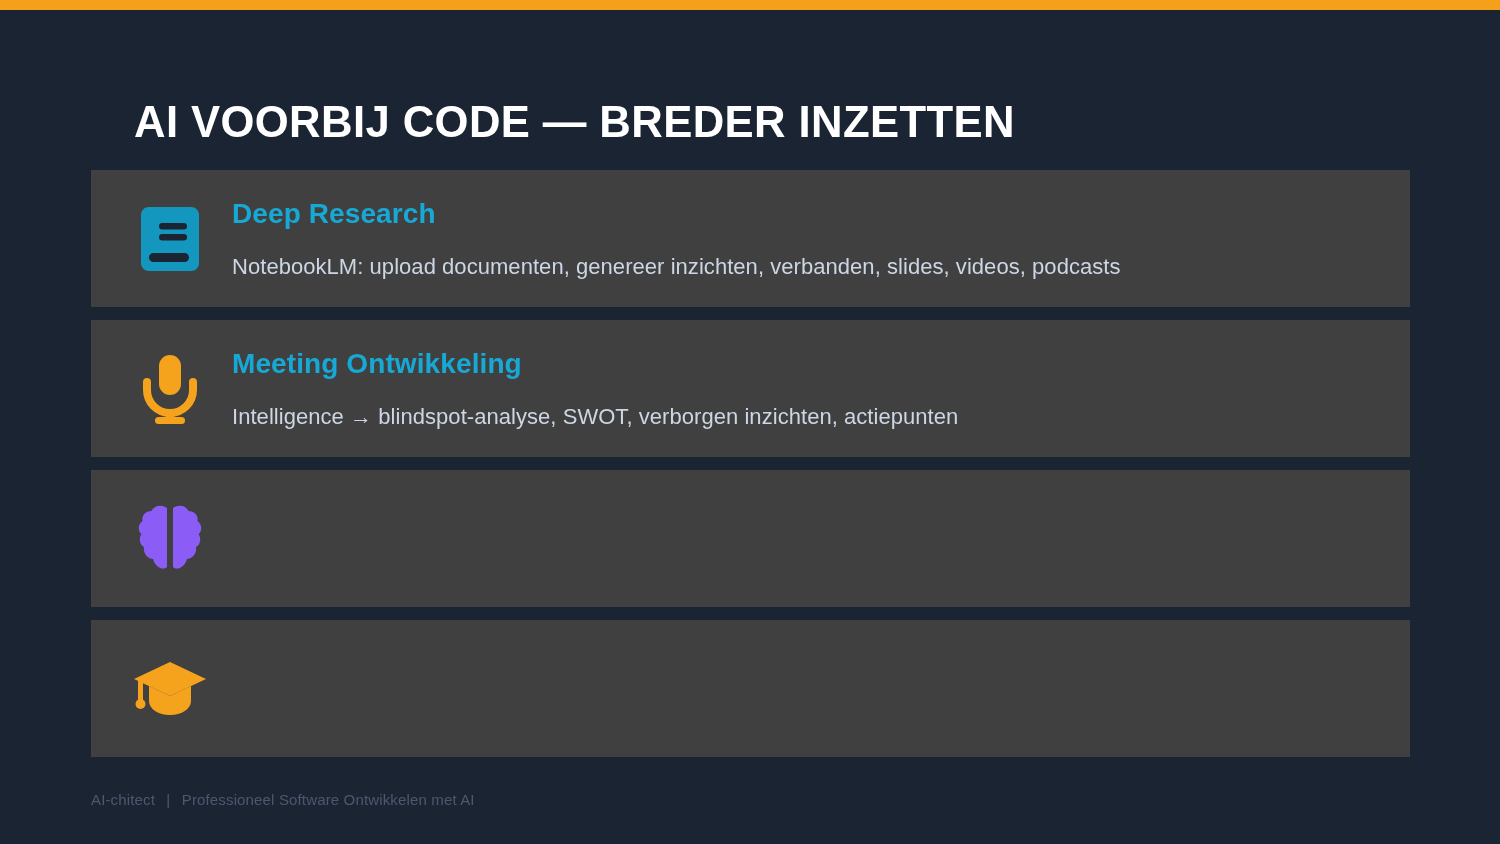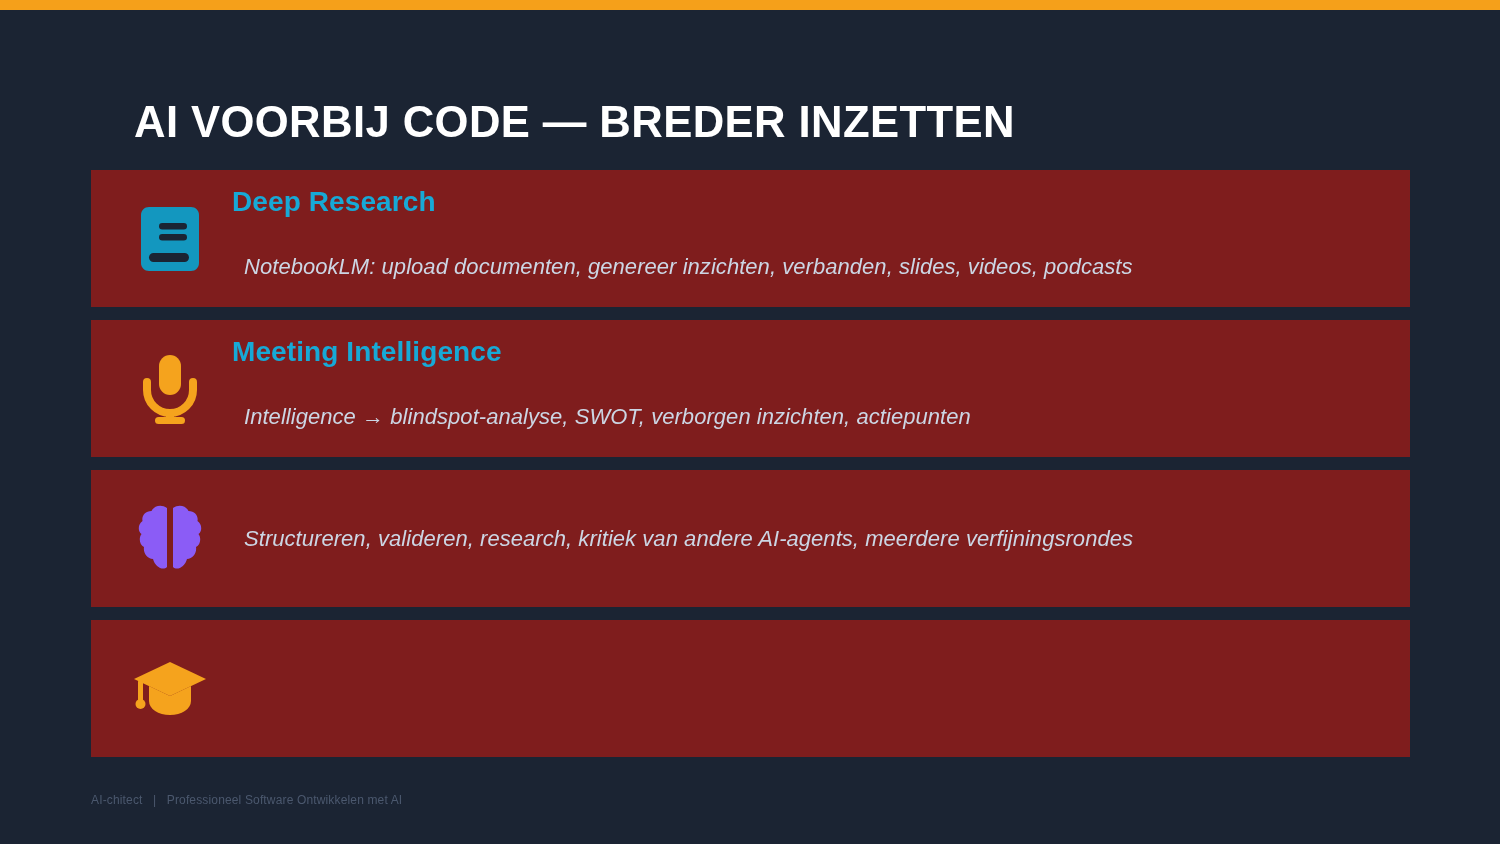--- a/index.html
+++ b/index.html
@@ -52,21 +52,21 @@
   
   #cards {
     position: absolute;
     left: 91px;
     top: 170px;
     width: 1319px;
   }
 
   .card {
     position: relative;
-    background: #7f1d1d;
+    background: #404040;
     height: 137px;
     margin-bottom: 13px;
     box-sizing: border-box;
     padding-left: 9px;
   }
 
   .card-icon {
     position: absolute;
     left: 39px;
     top: 0;
@@ -100,32 +100,31 @@
     margin: 0 0 22px 0;
     white-space: nowrap;
   }
 
   .card-desc {
     color: #ccd6e4;
     font-size: 22px;
     font-weight: normal;
     line-height: 28px;
     letter-spacing: 0.05px;
-    margin: 12px;
-    white-space: nowrap;
-    font-style: italic;
+    margin: 0;
+    white-space: nowrap;
   }
 
   
   #footer {
     position: absolute;
     left: 91px;
     top: 789px;
     color: #4b586e;
-    font-size: 12px;
+    font-size: 15px;
     line-height: 22px;
     letter-spacing: 0.15px;
     white-space: nowrap;
   }
   #footer .sep {
     margin: 0 7px;
   }
 </style>
 </head>
 <body>
@@ -157,34 +156,33 @@
     <div class="card">
       <div class="card-icon">
         <svg width="58" height="70" viewBox="0 0 58 70" aria-hidden="true">
           <rect x="18" y="1" width="22" height="40" rx="11" fill="#f5a31d"></rect>
           <path d="M6 28 L6 36 C6 48.7 16.3 59 29 59 C41.7 59 52 48.7 52 36 L52 28" fill="none" stroke="#f5a31d" stroke-width="8" stroke-linecap="round"></path>
           <rect x="25" y="55" width="8" height="11" fill="#f5a31d"></rect>
           <rect x="14" y="63" width="30" height="7" rx="3.5" fill="#f5a31d"></rect>
         </svg>
       </div>
       <div class="card-body">
-        <div class="card-title">Meeting Intelligence</div>
+        <div class="card-title">Meeting Ontwikkeling</div>
         <div class="card-desc">Intelligence → blindspot-analyse, SWOT, verborgen inzichten, actiepunten</div>
       </div>
     </div>
 
     <div class="card">
       <div class="card-icon">
         <svg width="66" height="72" viewBox="0 0 66 72" aria-hidden="true">
           <path fill="#8b5cf6" d="M30 5 C24 1 17 3 14.5 8 C8 8 4.5 13 5.5 18 C1 21 0.5 28 4.5 31 C1.5 35 2.5 42 7 44 C6 50 10 56 16 56 C18 64 26 68 30 64 Z"></path>
           <path fill="#8b5cf6" d="M36 5 C42 1 49 3 51.5 8 C58 8 61.5 13 60.5 18 C65 21 65.5 28 61.5 31 C64.5 35 63.5 42 59 44 C60 50 56 56 50 56 C48 64 40 68 36 64 Z"></path>
         </svg>
       </div>
       <div class="card-body">
-        <div class="card-desc">Structureren, valideren, research, kritiek van andere AI-agents, meerdere verfijningsrondes</div>
       </div>
     </div>
 
     <div class="card">
       <div class="card-icon">
         <svg width="76" height="58" viewBox="0 0 76 58" aria-hidden="true">
           <path fill="#f5a31d" d="M38 2 L74 19 L38 36 L2 19 Z"></path>
           <path fill="#f5a31d" d="M17 26 L17 41 C17 49 26.4 55 38 55 C49.6 55 59 49 59 41 L59 26 L38 36 Z"></path>
           <path d="M8.5 22 L8.5 40" fill="none" stroke="#f5a31d" stroke-width="5" stroke-linecap="round"></path>
           <circle cx="8.5" cy="44" r="5" fill="#f5a31d"></circle>

